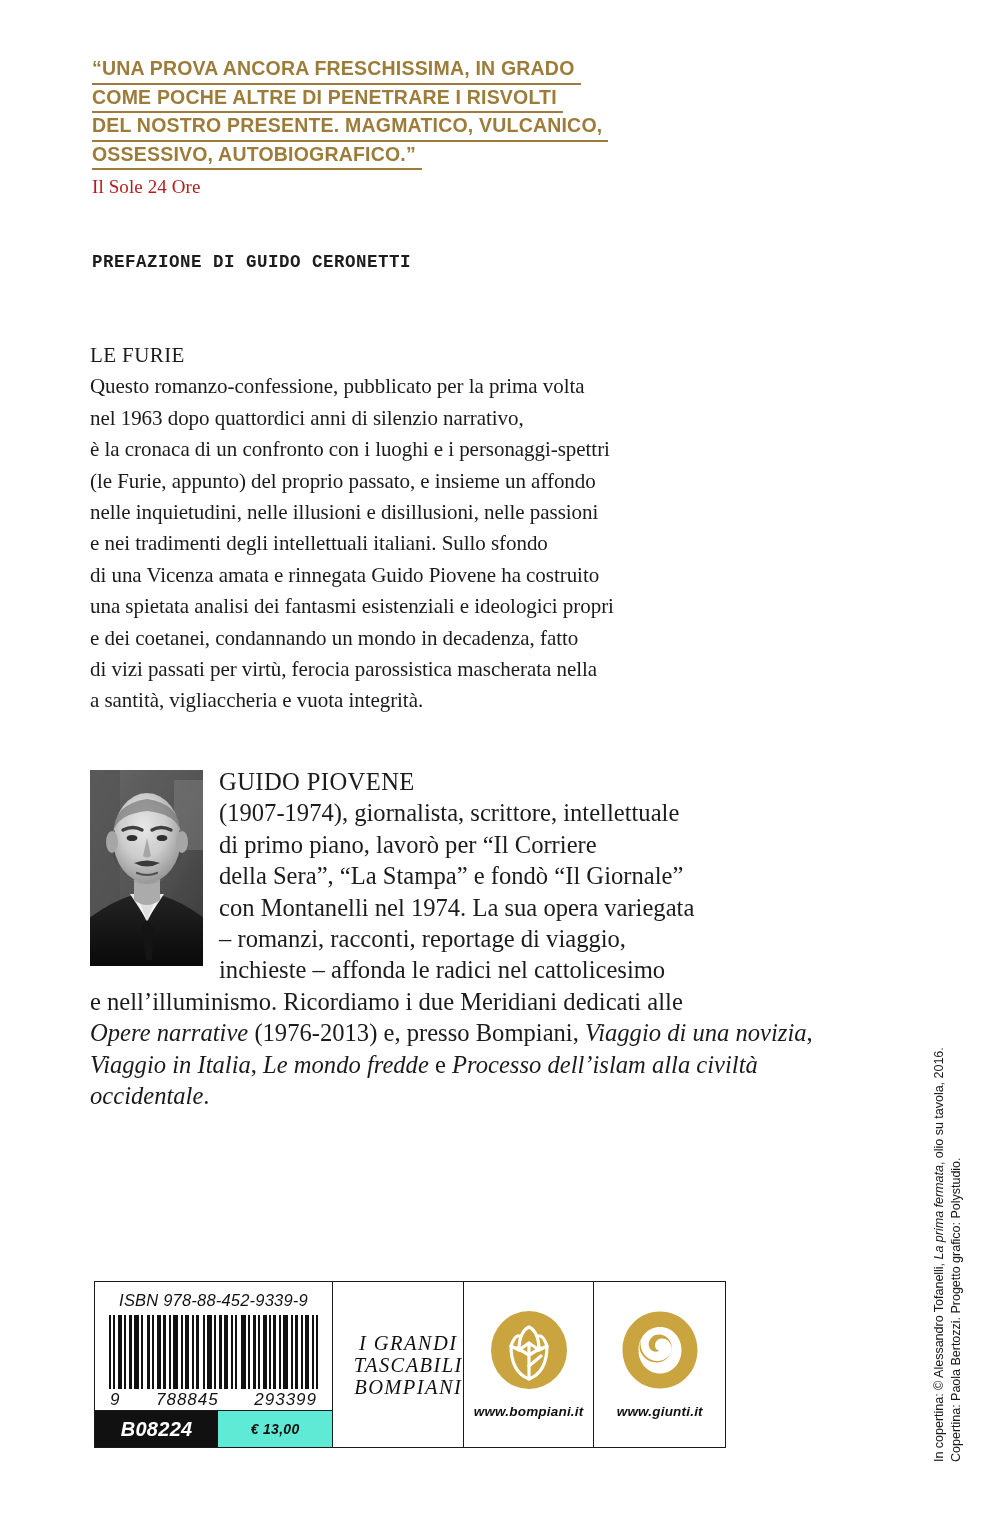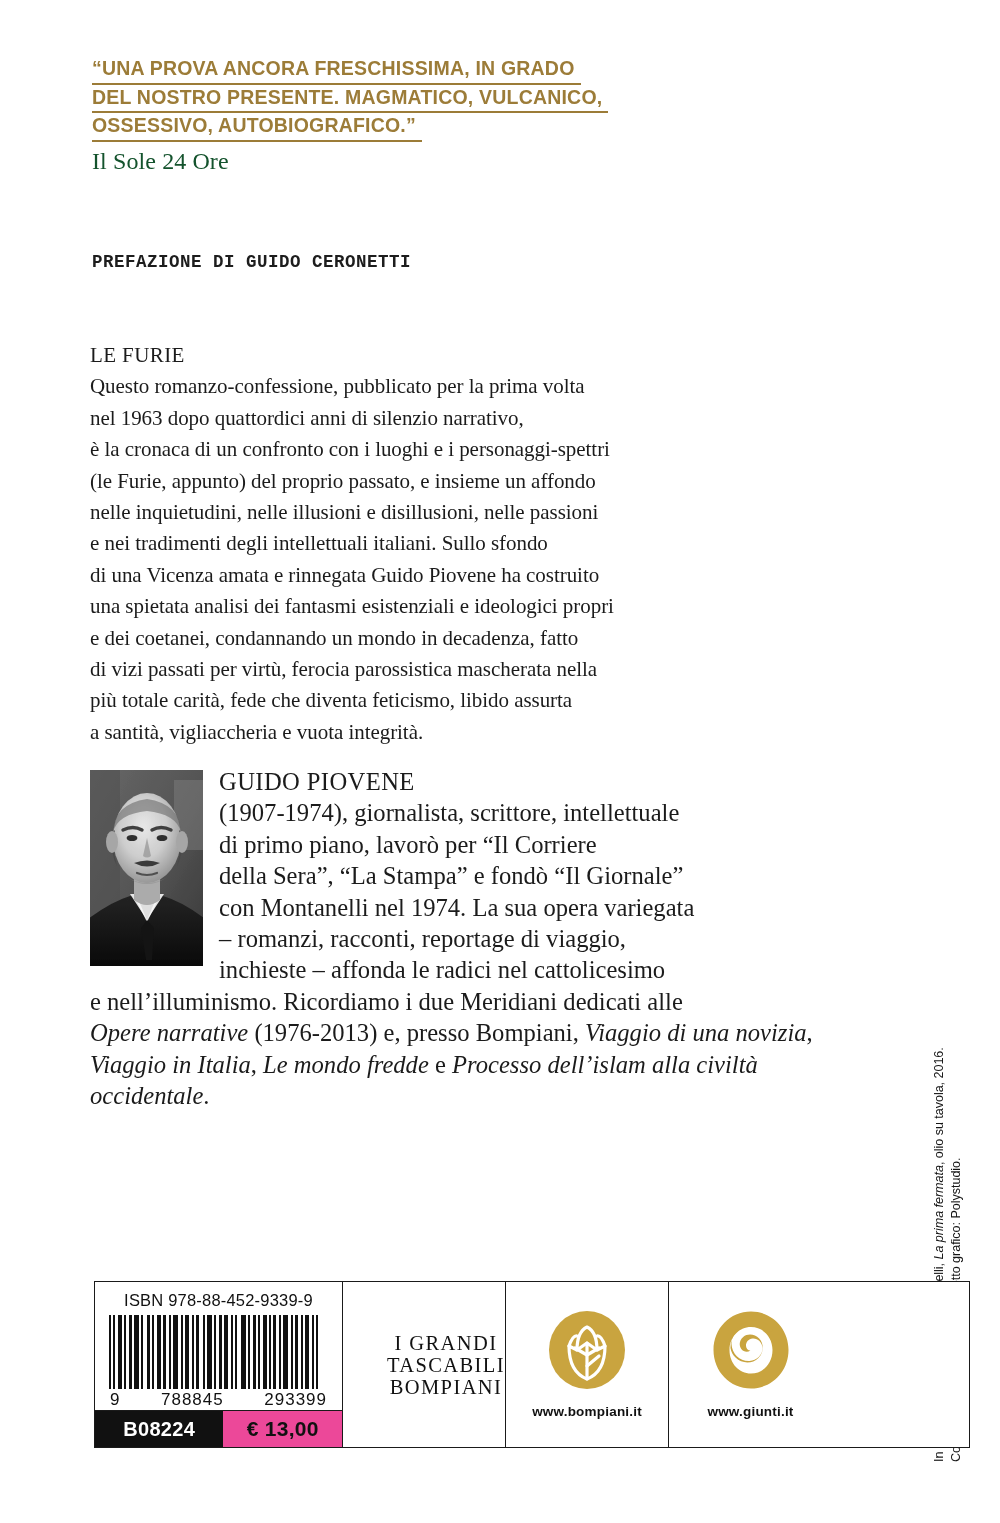--- a/index.html
+++ b/index.html
@@ -36,22 +36,22 @@
     letter-spacing: 0.2px;
     line-height: 25.6px;
     color: #9c7c38;
     border-bottom: 2px solid #9c7c38;
     padding-right: 6px;
     padding-bottom: 1px;
     white-space: nowrap;
   }
   .quote-source {
     font-family: "Liberation Serif", serif;
-    font-size: 24px;
-    color: #14532d;
+    font-size: 19px;
+    color: #b91c1c;
     margin-top: 6px;
     letter-spacing: 0.1px;
   }
 
   
   .preface {
     position: absolute;
     left: 92px;
     top: 252px;
     font-family: Liberation Mono, monospace;
@@ -125,26 +125,27 @@
     letter-spacing: -0.05px;
   }
   .side-credits .cl { display: block; white-space: nowrap; }
   .side-credits i { font-style: italic; }
 
   
   .footer {
     position: absolute;
     left: 94px;
     top: 1281px;
-    width: 876px;
+    width: 632px;
     height: 167px;
     border: 1.6px solid #1a1a1a;
     box-sizing: border-box;
     display: flex;
     background: #fff;
+    font-style: italic;
   }
   .fcell {
     position: relative;
     box-sizing: border-box;
     display: flex;
     flex-direction: column;
   }
   .cell-barcode { width: 248px; border-right: 1.6px solid #1a1a1a; }
   .cell-series  { width: 163px; border-right: 1.6px solid #1a1a1a;
                   align-items: flex-end; justify-content: center; }
@@ -192,25 +193,25 @@
     font-family: "Liberation Sans", sans-serif;
     font-weight: bold;
     font-size: 20px;
     display: flex;
     align-items: center;
     justify-content: center;
     letter-spacing: 0.3px;
   }
   .price-box {
     flex: 1;
-    background: #ec4899;
+    background: #5eead4;
     color: #111;
     font-family: "Liberation Sans", sans-serif;
     font-weight: bold;
-    font-size: 21px;
+    font-size: 14px;
     display: flex;
     align-items: center;
     justify-content: center;
     letter-spacing: 0.3px;
   }
 
   .series-text {
     font-family: "Liberation Serif", serif;
     font-size: 20.5px;
     line-height: 22px;
@@ -229,40 +230,40 @@
     letter-spacing: 0.2px;
   }
 </style>
 </head>
 <body>
 
 <div class="page">
 
   <div class="quote-block">
     <div class="quote-line">“UNA PROVA ANCORA FRESCHISSIMA, IN GRADO</div>
+    <div class="quote-line">COME POCHE ALTRE DI PENETRARE I RISVOLTI</div>
     <div class="quote-line">DEL NOSTRO PRESENTE. MAGMATICO, VULCANICO,</div>
     <div class="quote-line">OSSESSIVO, AUTOBIOGRAFICO.”</div>
     <div class="quote-source">Il Sole 24 Ore</div>
   </div>
 
   <div class="preface">PREFAZIONE DI GUIDO CERONETTI</div>
 
   <div class="blurb">
     <span class="ttl">LE FURIE</span>
     <span class="ln">Questo romanzo-confessione, pubblicato per la prima volta</span>
     <span class="ln">nel 1963 dopo quattordici anni di silenzio narrativo,</span>
     <span class="ln">è la cronaca di un confronto con i luoghi e i personaggi-spettri</span>
     <span class="ln">(le Furie, appunto) del proprio passato, e insieme un affondo</span>
     <span class="ln">nelle inquietudini, nelle illusioni e disillusioni, nelle passioni</span>
     <span class="ln">e nei tradimenti degli intellettuali italiani. Sullo sfondo</span>
     <span class="ln">di una Vicenza amata e rinnegata Guido Piovene ha costruito</span>
     <span class="ln">una spietata analisi dei fantasmi esistenziali e ideologici propri</span>
     <span class="ln">e dei coetanei, condannando un mondo in decadenza, fatto</span>
     <span class="ln">di vizi passati per virtù, ferocia parossistica mascherata nella</span>
-    <span class="ln">più totale carità, fede che diventa feticismo, libido assurta</span>
     <span class="ln">a santità, vigliaccheria e vuota integrità.</span>
   </div>
 
   <div class="bio">
 
     <div class="portrait">
       <svg viewBox="0 0 113 196" width="113" height="196" aria-hidden="true">
         <defs>
           <linearGradient id="bg" x1="0" y1="0" x2="1" y2="1">
             <stop offset="0%" stop-color="#6f6f6f"></stop>

